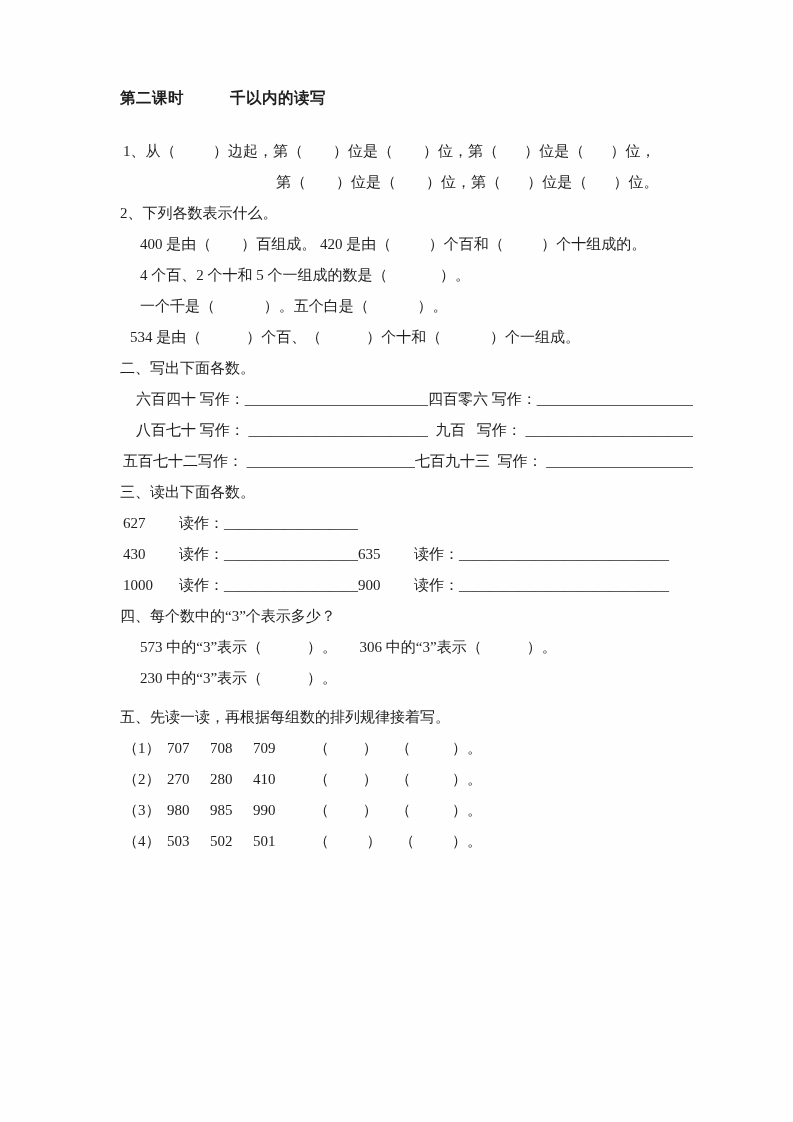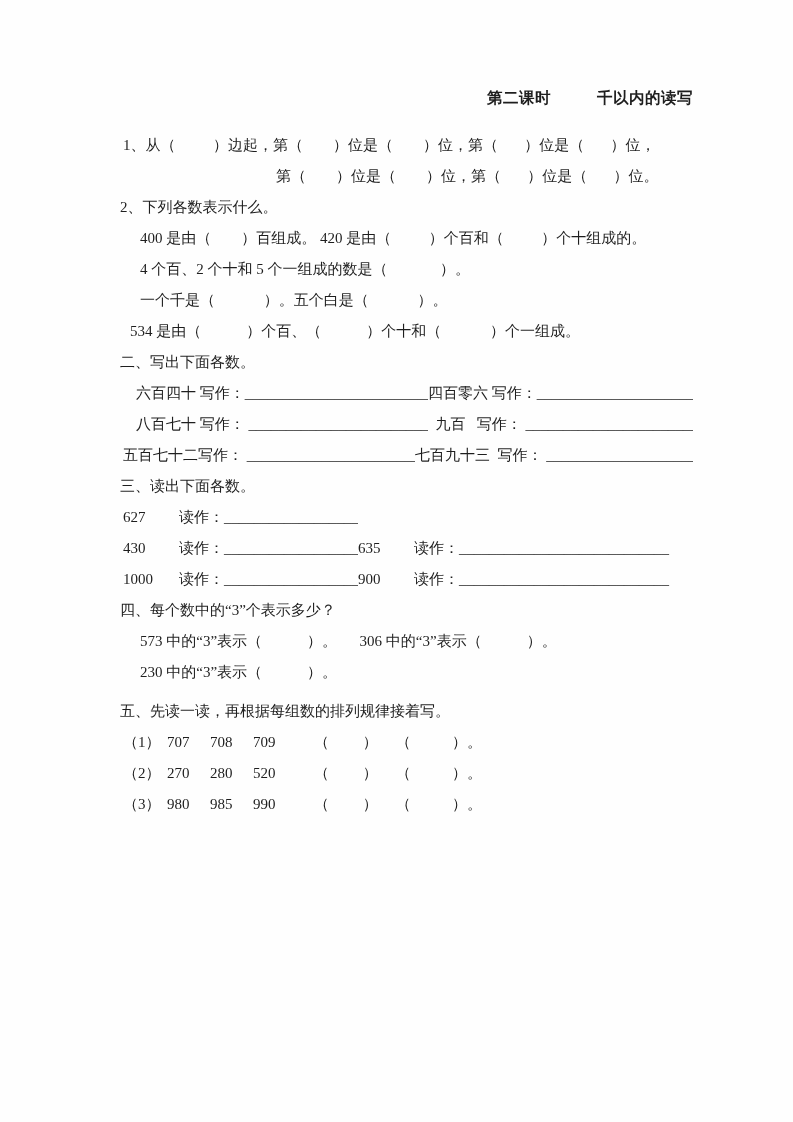--- a/index.html
+++ b/index.html
@@ -8,25 +8,25 @@
     width:793px;height:1122px;
     background:#fefefe;
     box-sizing:border-box;
     padding:86px 100px 0 120px;
     font-family:"Liberation Serif","DejaVu Serif",serif;
     font-size:15px;
     color:#1e1e1e;
     overflow:hidden;
   }
   .title{
-    text-align:right;
+    text-align:left;
     font-weight:bold;
     font-size:15.5px;
     line-height:24px;
-    margin-bottom:20px;
+    margin-bottom:26px;
     white-space:pre;
     letter-spacing:0.5px;
   }
   .tgap{display:inline-block;width:46px;}
   .ln{
     height:31px;line-height:31px;
     white-space:pre;overflow:hidden;
   }
   .bold{font-weight:bold;}
   .in3{padding-left:3px;}
@@ -85,16 +85,17 @@
     <span class="cl3"><span class="num">1000</span><span>读作：__________________________</span></span>
     <span class="cr"><span class="num">900</span><span>读作：____________________________</span></span>
   </div>
 
   <div class="ln">四、每个数中的“3”个表示多少？</div>
   <div class="ln in20">573 中的“3”表示（            ）。      306 中的“3”表示（            ）。</div>
   <div class="ln in20">230 中的“3”表示（            ）。</div>
 
   <div class="ln mt8">五、先读一读，再根据每组数的排列规律接着写。</div>
   <div class="ln in3"><span class="s5l">（1）</span><span class="s5n">707</span><span class="s5n">708</span><span class="s5n">709</span><span class="s5b">（         ）</span><span class="s5b">（           ）。</span></div>
-  <div class="ln in3"><span class="s5l">（2）</span><span class="s5n">270</span><span class="s5n">280</span><span class="s5n">520</span><span class="s5b">（         ）</span><span class="s5b">（           ）。</span></div>
+  <div class="ln in3"><span class="s5l">（2）</span><span class="s5n">270</span><span class="s5n">280</span><span class="s5n">410</span><span class="s5b">（         ）</span><span class="s5b">（           ）。</span></div>
   <div class="ln in3"><span class="s5l">（3）</span><span class="s5n">980</span><span class="s5n">985</span><span class="s5n">990</span><span class="s5b">（         ）</span><span class="s5b">（           ）。</span></div>
+  <div class="ln in3"><span class="s5l">（4）</span><span class="s5n">503</span><span class="s5n">502</span><span class="s5n">501</span><span class="s5b">（          ）</span><span class="s5b">（          ）。</span></div>
 
 </div>
 
 </body></html>

